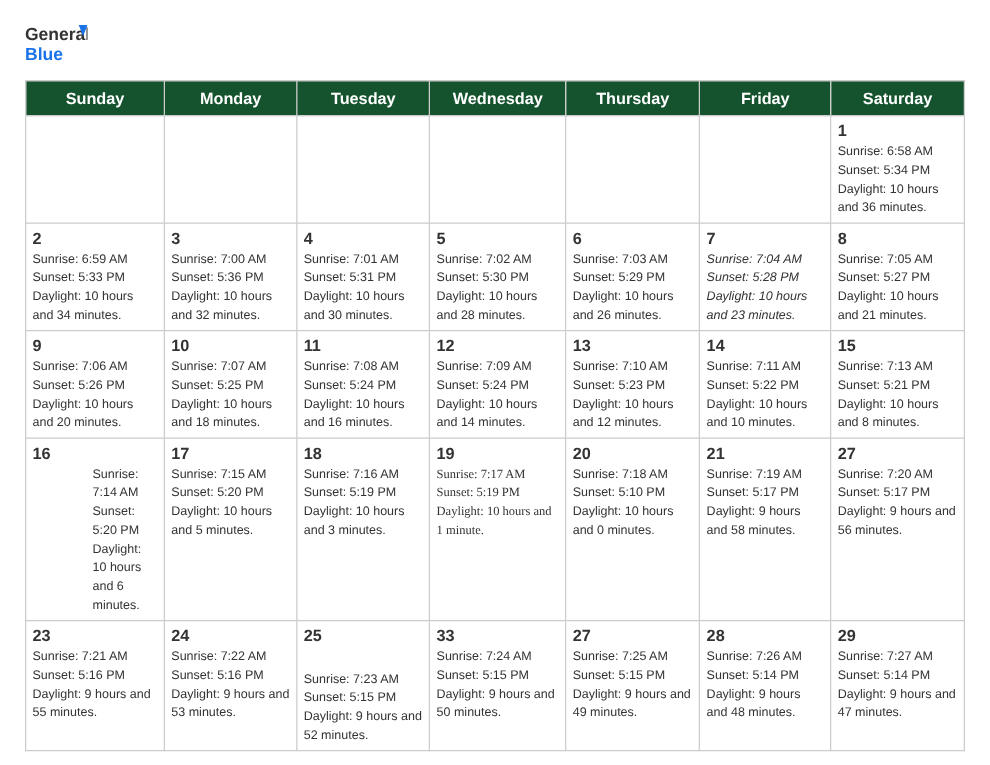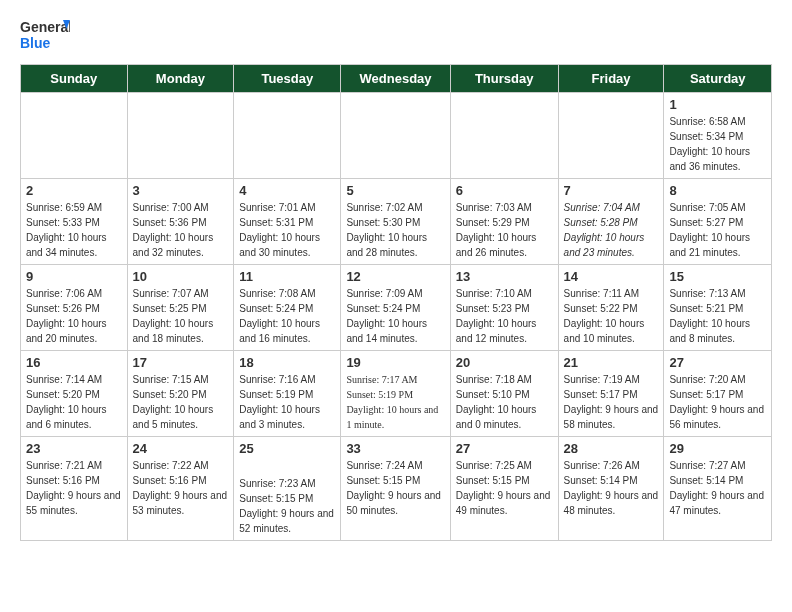--- a/index.html
+++ b/index.html
@@ -204,21 +204,21 @@
         <td>
           <span class="day-number">15</span>
           <div class="day-info" style="white-space: pre-line;">Sunrise: 7:13 AM
 Sunset: 5:21 PM
 Daylight: 10 hours and 8 minutes.</div>
         </td>
       </tr>
       <tr>
         <td>
           <span class="day-number">16</span>
-          <div class="day-info" style="white-space: pre-line;">Sunrise: 7:14 AM
+          <div class="day-info" style="white-space: pre-line; margin-left: 48px;">Sunrise: 7:14 AM
 Sunset: 5:20 PM
 Daylight: 10 hours and 6 minutes.</div>
         </td>
         <td>
           <span class="day-number">17</span>
           <div class="day-info" style="white-space: pre-line;">Sunrise: 7:15 AM
 Sunset: 5:20 PM
 Daylight: 10 hours and 5 minutes.</div>
         </td>
         <td>

